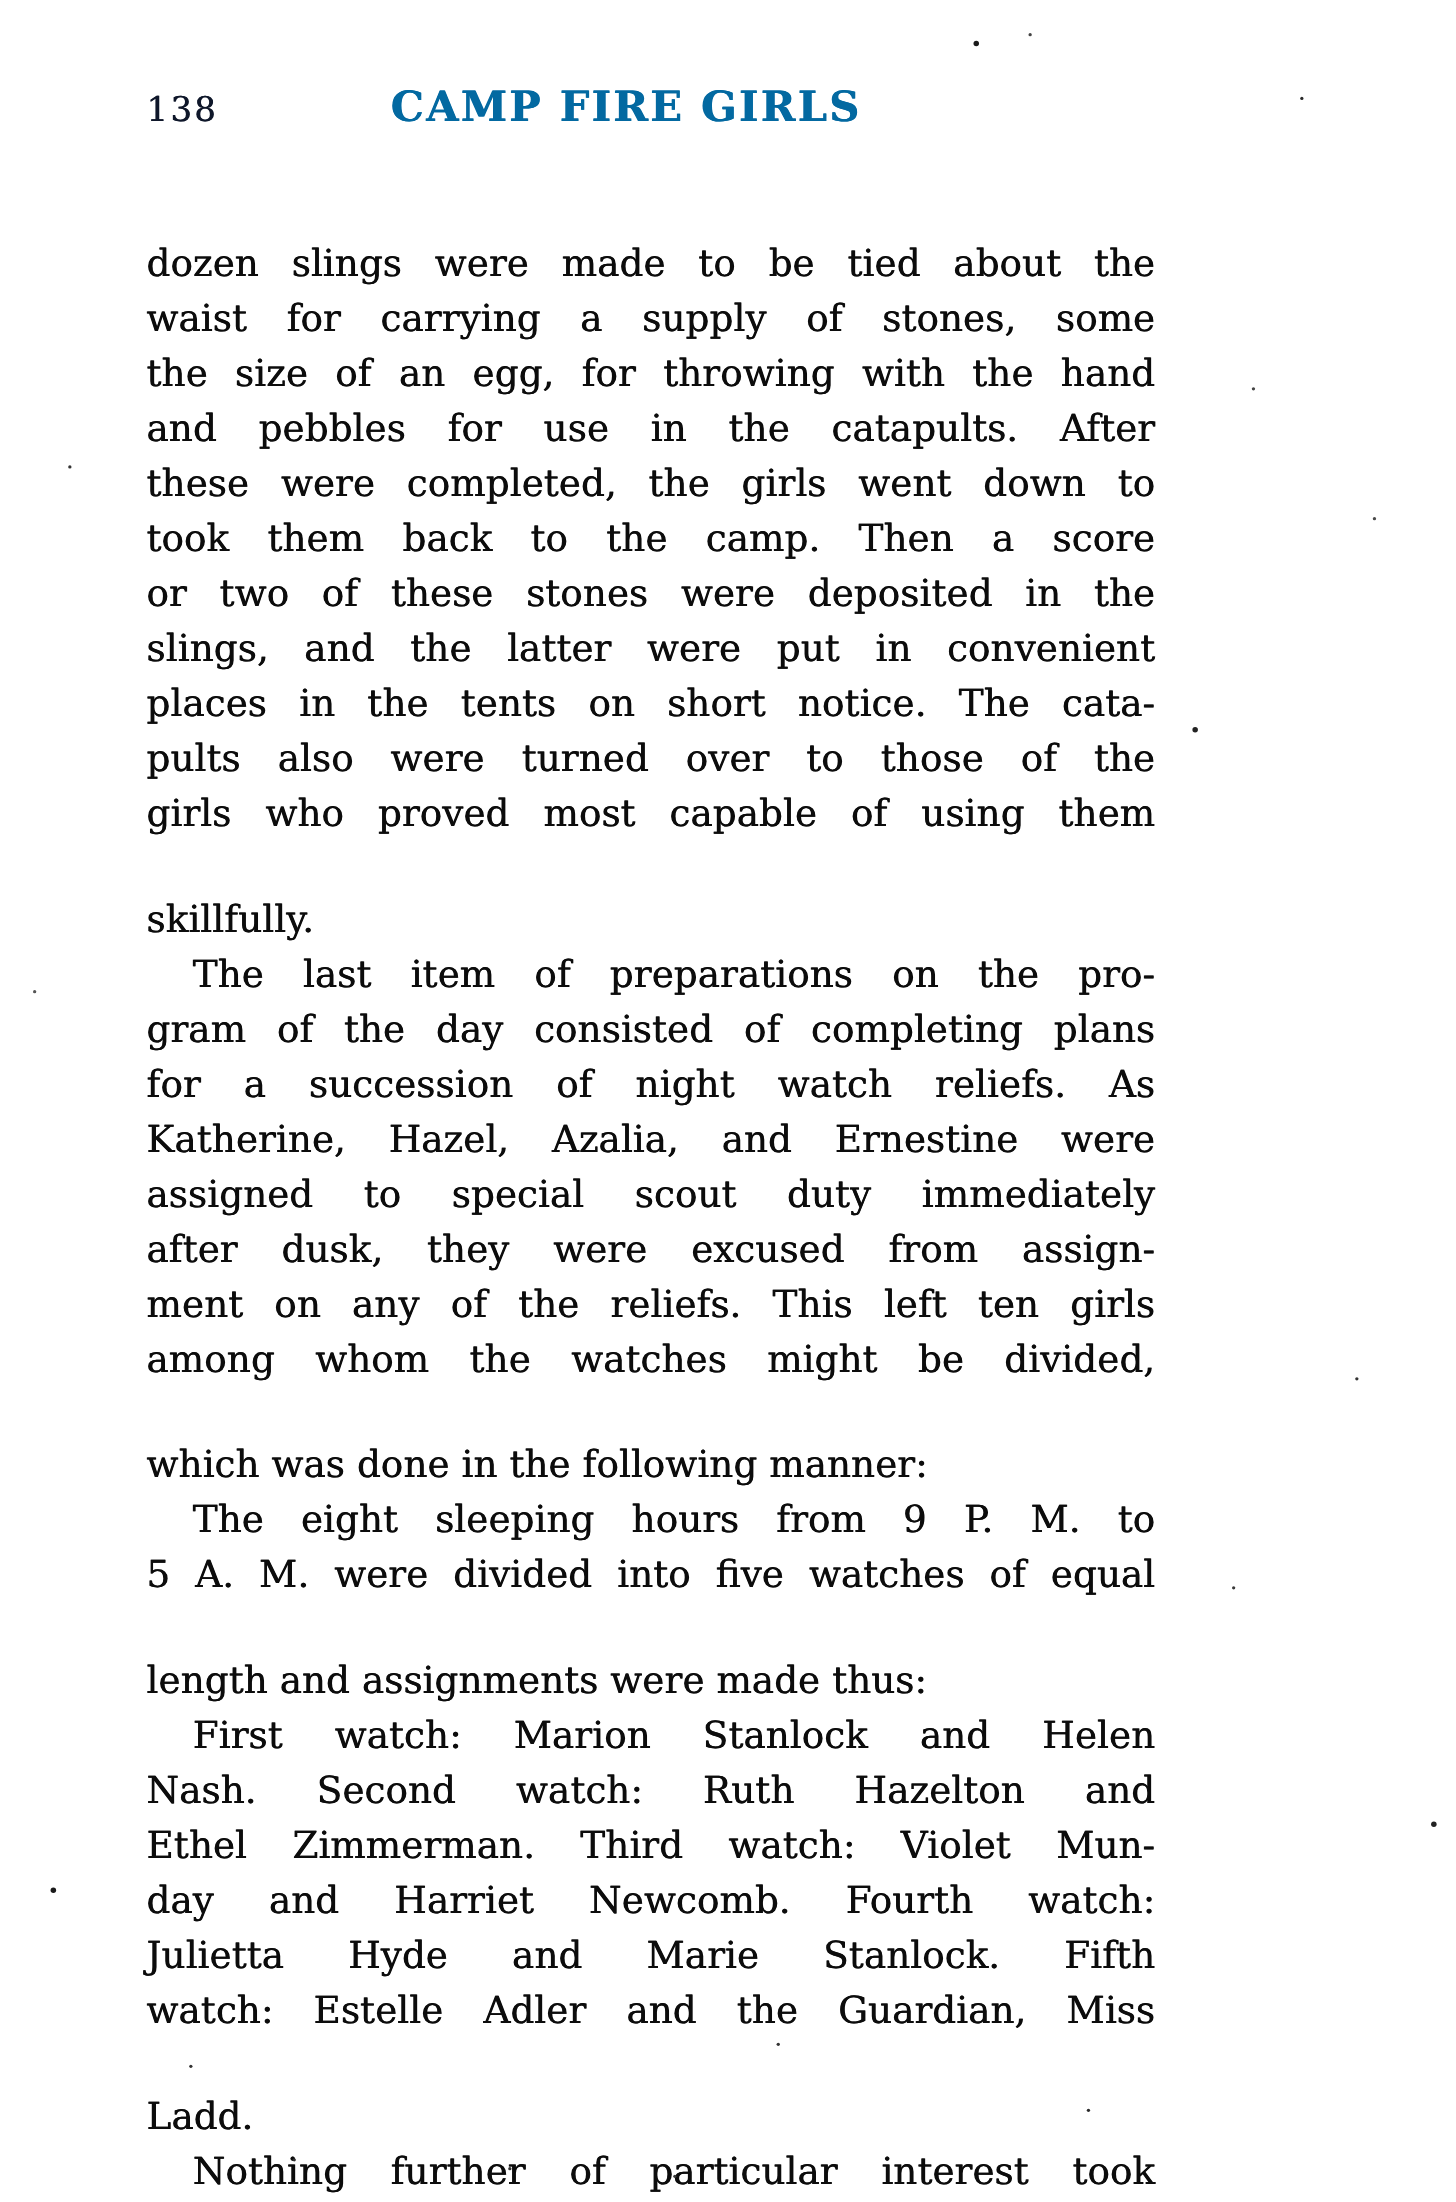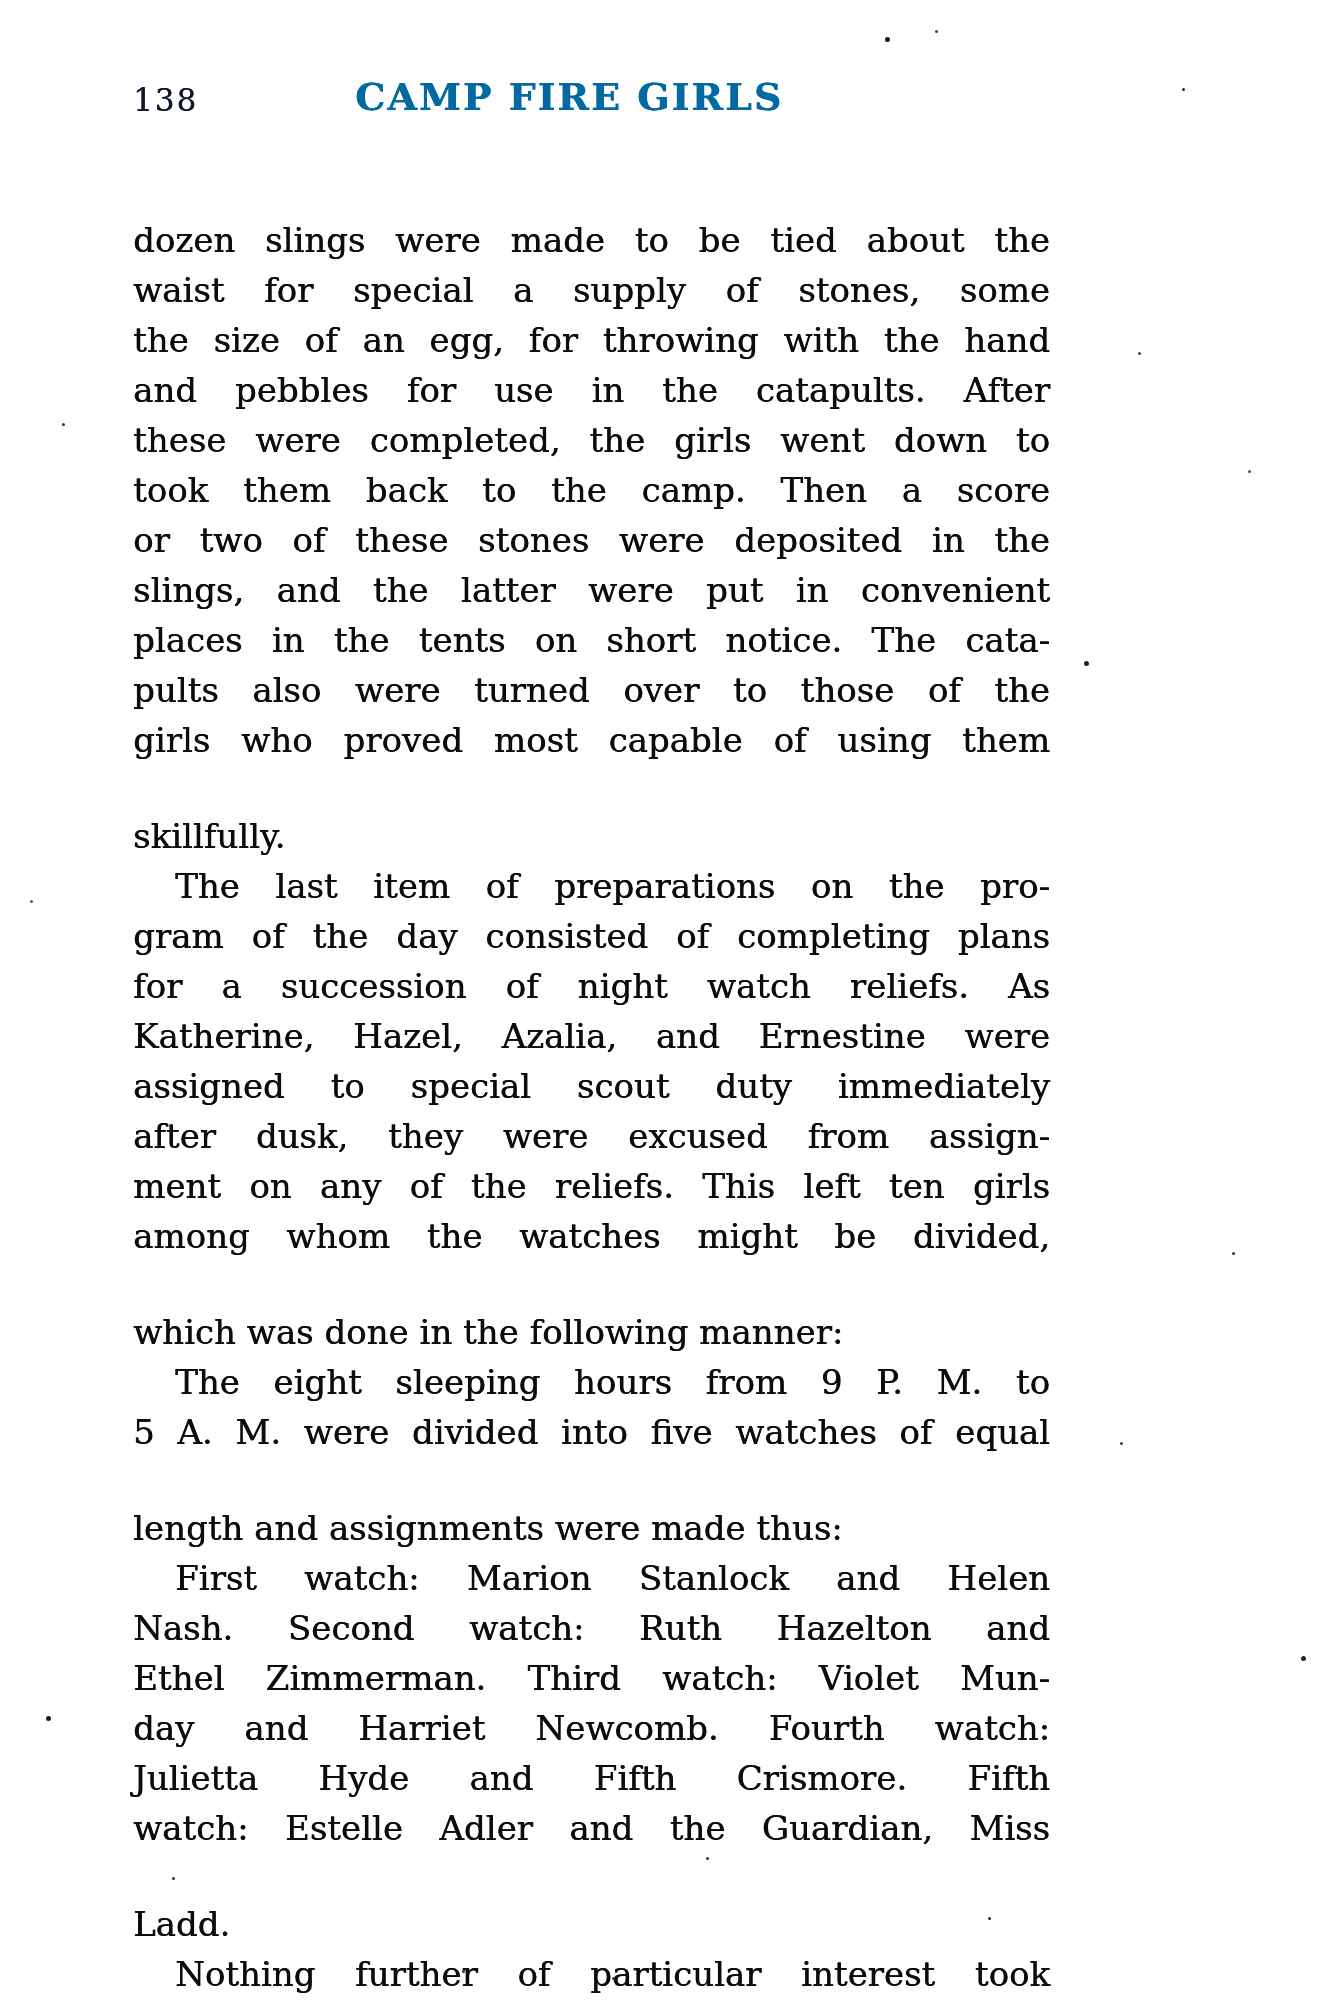--- a/index.html
+++ b/index.html
@@ -97,21 +97,21 @@
 <body>
 
 <div class="page">
   <div class="header">
     <span class="page-number">138</span>
     <span class="title">CAMP FIRE GIRLS</span>
   </div>
 
   <div class="body-text" id="body-text">
       <div class="line">dozen slings were made to be tied about the</div>
-      <div class="line">waist for special a supply of stones, some</div>
+      <div class="line">waist for carrying a supply of stones, some</div>
       <div class="line">the size of an egg, for throwing with the hand</div>
       <div class="line">and pebbles for use in the catapults. After</div>
       <div class="line">these were completed, the girls went down to</div>
       <div class="line">took them back to the camp. Then a score</div>
       <div class="line">or two of these stones were deposited in the</div>
       <div class="line">slings, and the latter were put in convenient</div>
       <div class="line">places in the tents on short notice. The cata-</div>
       <div class="line">pults also were turned over to those of the</div>
       <div class="line">girls who proved most capable of using them</div>
       <div class="line last">skillfully.</div>
@@ -124,20 +124,20 @@
       <div class="line">ment on any of the reliefs. This left ten girls</div>
       <div class="line">among whom the watches might be divided,</div>
       <div class="line last">which was done in the following manner:</div>
       <div class="line indent">The eight sleeping hours from 9 P. M. to</div>
       <div class="line">5 A. M. were divided into five watches of equal</div>
       <div class="line last">length and assignments were made thus:</div>
       <div class="line indent">First watch: Marion Stanlock and Helen</div>
       <div class="line">Nash. Second watch: Ruth Hazelton and</div>
       <div class="line">Ethel Zimmerman. Third watch: Violet Mun-</div>
       <div class="line">day and Harriet Newcomb. Fourth watch:</div>
-      <div class="line">Julietta Hyde and Fifth Crismore. Fifth</div>
+      <div class="line">Julietta Hyde and Marie Stanlock. Fifth</div>
       <div class="line">watch: Estelle Adler and the Guardian, Miss</div>
       <div class="line last">Ladd.</div>
       <div class="line indent">Nothing further of particular interest took</div>
     </div>
 
   <div class="specks"></div>
 </div>
 
 </body></html>

